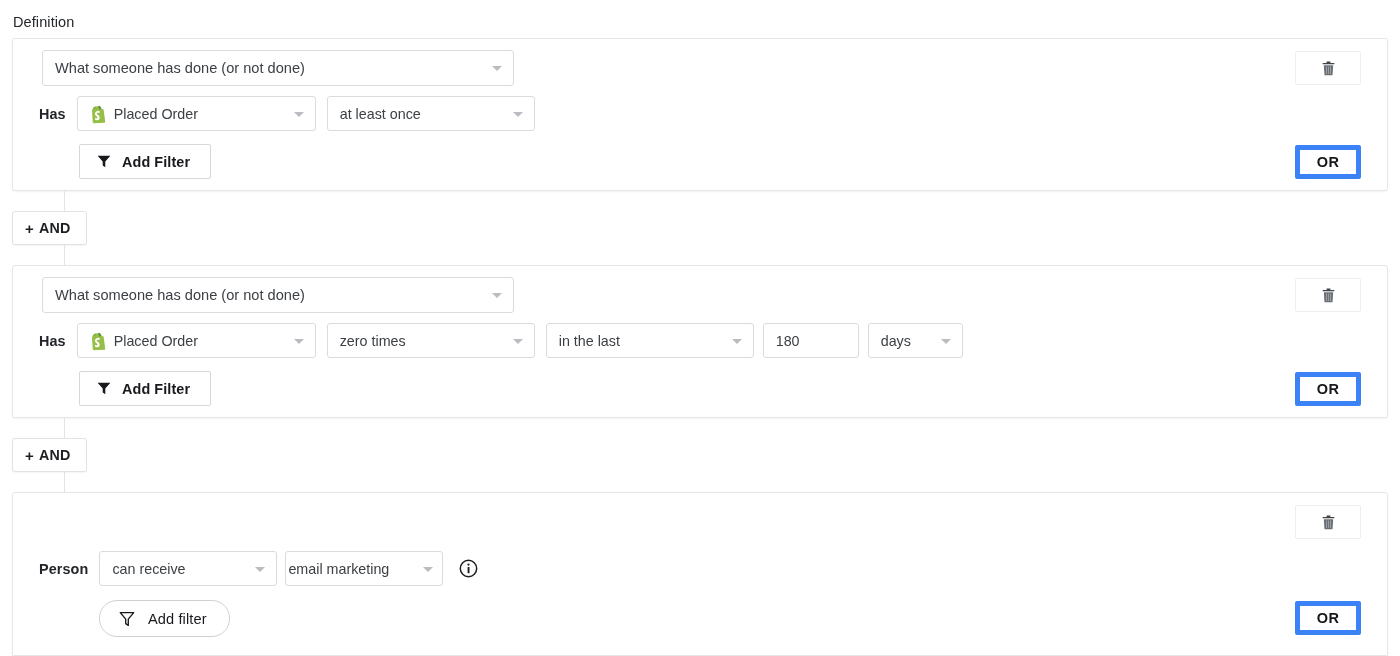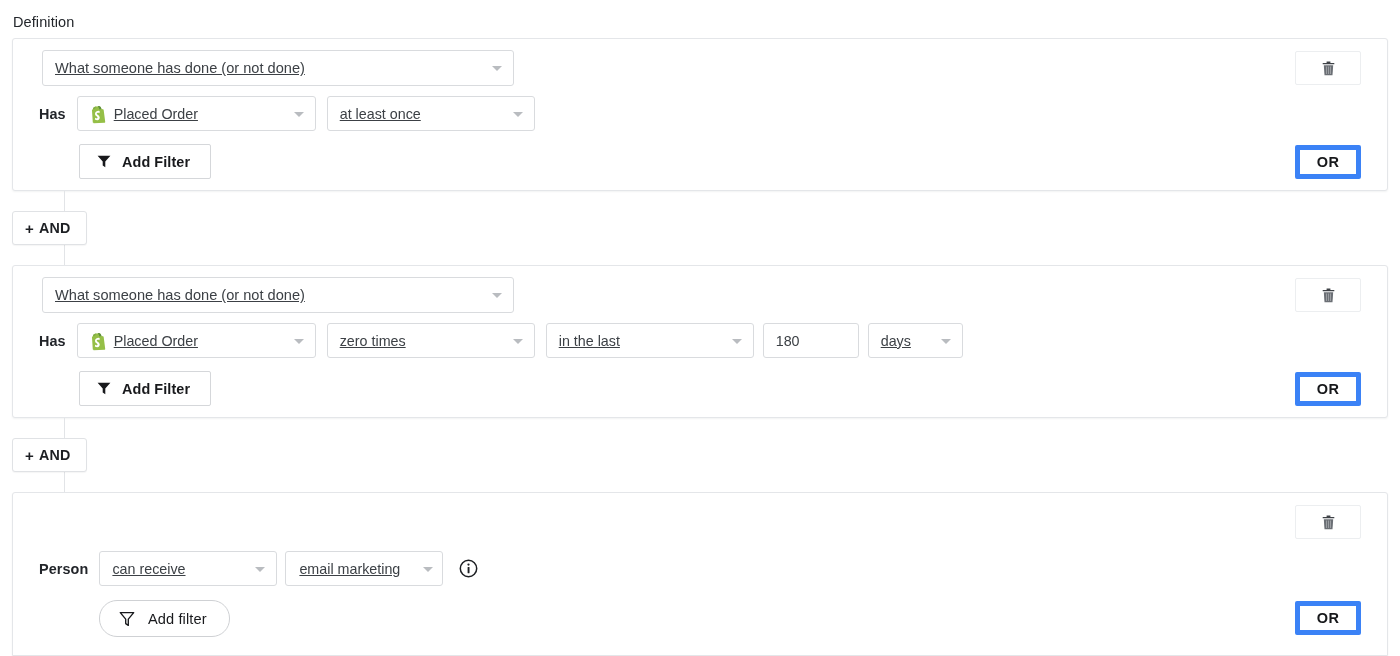--- a/index.html
+++ b/index.html
@@ -71,21 +71,20 @@
     background: #ffffff;
     border: 1px solid #d9dbde;
     border-radius: 3px;
     height: 35px;
     padding: 0 30px 0 12px;
     font-size: 14.3px;
     color: #3c4045;
     white-space: nowrap;
     cursor: pointer;
     font-family: "Liberation Sans", sans-serif;
-    text-decoration: underline;
   }
   .sel .caret {
     position: absolute;
     right: 11px;
     top: 50%;
     margin-top: -2px;
     width: 0; height: 0;
     border-left: 5px solid transparent;
     border-right: 5px solid transparent;
     border-top: 5px solid #b9bcc0;
@@ -94,21 +93,21 @@
   .sel-type { width: 472px; height: 36px; font-size: 14.6px; }
 
   .sel-metric  { width: 239px; padding-left: 36px; }
   .sel-freq    { width: 208px; }
   .sel-time    { width: 208px; }
   .sel-unit    { width: 95px; }
   .sel-person  { width: 178px; }
   .sel-channel {
     width: 158px;
     padding-right: 24px;
-    padding-left: 13px;
+    padding-left: 2px;
     justify-content: flex-start;
   }
   .sel-channel .caret { right: 9px; }
 
   .num-input {
     width: 96px;
     height: 35px;
     background: #ffffff;
     border: 1px solid #d9dbde;
     border-radius: 3px;

